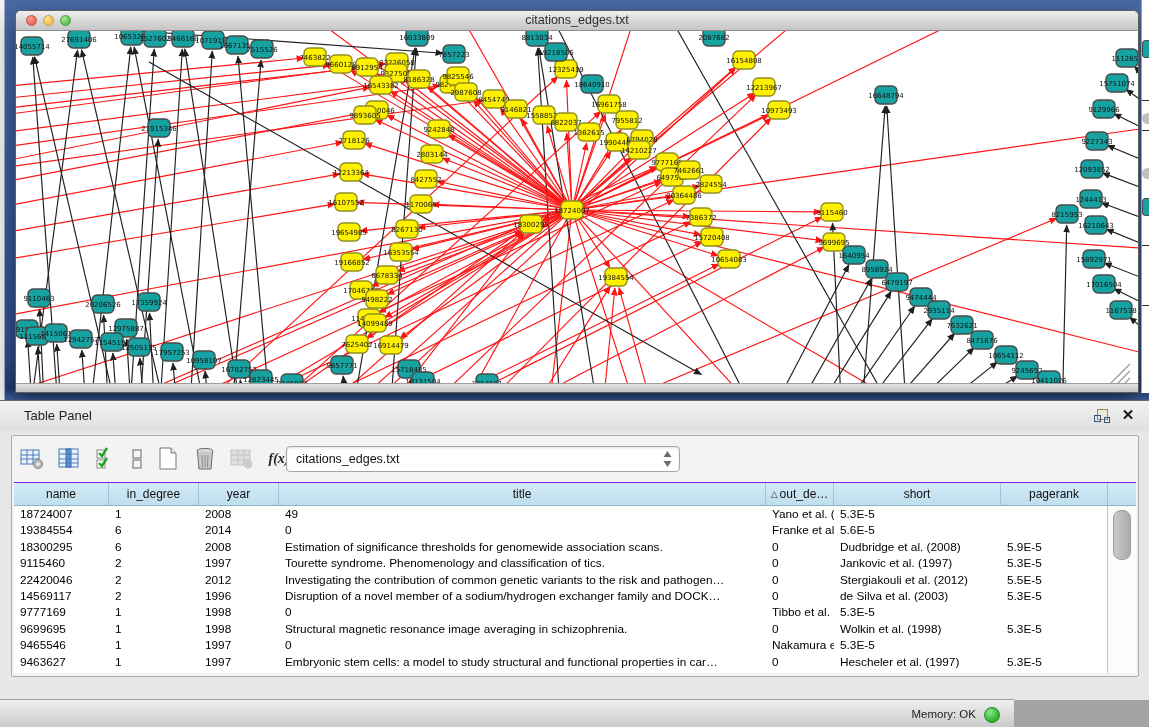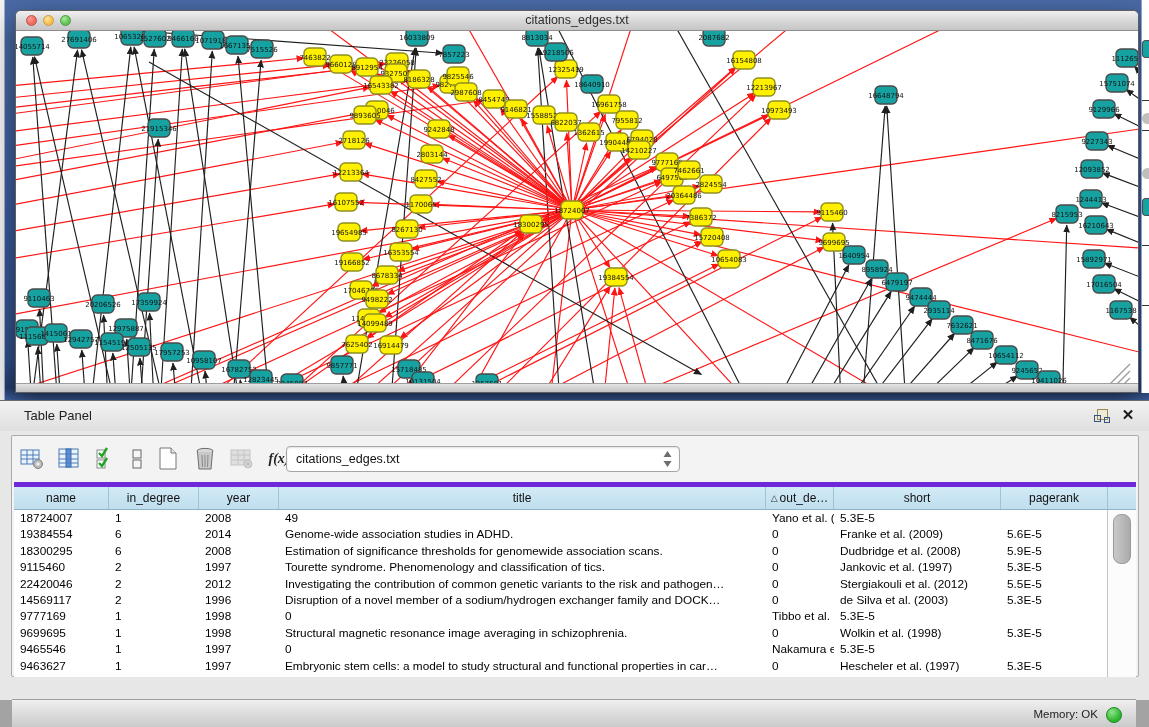--- a/index.html
+++ b/index.html
@@ -44,42 +44,42 @@
   .contentbox{position:absolute;left:11px;top:34px;width:1126px;height:240px;border:1px solid #ABABAB;
               background:#F3F3F3;border-radius:2px;}
   .toolbar{position:absolute;left:6px;top:6px;height:34px;display:flex;align-items:center;gap:9px;}
   .tbtn{width:28px;height:28px;display:flex;align-items:center;justify-content:center;}
   .fx{font-family:"Liberation Serif",serif;font-style:italic;font-weight:bold;font-size:14px;color:#222;}
   .combo{position:absolute;left:274px;top:10px;width:392px;height:24px;background:#FFFFFF;
          border:1px solid #A6A6A6;border-radius:4px;box-shadow:inset 0 1px 2px rgba(0,0,0,.12);}
   .combo .val{position:absolute;left:9px;top:0;height:24px;line-height:24px;font-size:12.5px;color:#111;}
   .combo .step{position:absolute;right:7px;top:4px;width:9px;height:16px;}
   
-  .ttable{position:absolute;left:2px;top:46px;width:1122px;height:190px;background:#FFFFFF;border-top:5px solid #6d28d9;}
+  .ttable{position:absolute;left:2px;top:46px;width:1122px;height:190px;background:#FFFFFF;border-top:1px solid #6d28d9;}
   .thead{display:grid;grid-template-columns:95px 90px 80px 487px 68px 167px 107px;height:22px;
          background:linear-gradient(180deg,#D2EAF6,#BFDEEE);border-bottom:1px solid #8FB4C8;}
   .th{font-size:12px;color:#111;text-align:center;line-height:22px;border-right:1px solid #9FC4D6;
       overflow:hidden;white-space:nowrap;position:relative;}
   .sorttri{font-size:9px;position:relative;top:-1px;margin-right:2px;color:#333;}
   .tbody{position:absolute;left:0;top:23px;right:28px;bottom:0;overflow:hidden;}
   .tr{display:grid;grid-template-columns:95px 90px 80px 487px 68px 167px 107px;height:16.4px;}
   .td{font-size:11.8px;color:#000;line-height:16.4px;padding-left:6px;overflow:hidden;white-space:nowrap;}
   .vscroll{position:absolute;right:0;top:23px;width:28px;bottom:0;background:#FCFCFC;border-left:1px solid #C4C4C4;}
   .vthumb{position:absolute;left:5px;top:4px;width:16px;height:48px;border-radius:8px;
           background:linear-gradient(90deg,#C9C9C9,#ABABAB);border:1px solid #9A9A9A;}
   
   .tabsrow{position:absolute;left:0;top:274px;width:100%;height:25px;}
   .seg{position:absolute;left:424px;top:0;height:21px;display:flex;border:1px solid #9B9B9B;border-radius:5px;
        overflow:hidden;background:#F5F5F5;box-shadow:0 1px 0 rgba(255,255,255,.7);}
   .seg .tab{height:21px;line-height:21px;padding:0 14px;font-size:12.5px;color:#111;
             background:linear-gradient(180deg,#FDFDFD,#E9E9E9);border-right:1px solid #A8A8A8;}
   .seg .tab:last-child{border-right:none;}
   .seg .tab.active{background:linear-gradient(180deg,#7A7A7A,#696969);color:#EDEDED;}
   
-  .statusbar{position:absolute;left:12px;top:699px;width:1124px;height:28px;
+  .statusbar{position:absolute;left:0;top:699px;width:1014px;height:28px;
              background:linear-gradient(180deg,#EFEFEF,#C9C9C9);border-top:1px solid #9E9E9E;text-decoration:underline;}
   .mem{position:absolute;right:38px;top:0;height:28px;line-height:28px;font-size:11.5px;color:#222;}
   .memdot{position:absolute;right:14px;top:7px;width:14px;height:14px;border-radius:50%;
           background:radial-gradient(circle at 35% 30%,#8FE48F,#2EB52E 65%);border:1px solid #1D8A1D;}
 </style>
 </head>
 <body>
 
 <div class="screen">
 
@@ -854,21 +854,20 @@
               <div class="td">1</div>
               <div class="td">2008</div>
               <div class="td">49</div>
               <div class="td">Yano et al. (2008)</div>
               <div class="td">5.3E-5</div>
             </div>
             <div class="tr">
               <div class="td">19384554</div>
               <div class="td">6</div>
               <div class="td">2014</div>
-              <div class="td">Genome-wide association studies in ADHD.</div>
               <div class="td">0</div>
               <div class="td">Franke et al. (2009)</div>
               <div class="td">5.6E-5</div>
             </div>
             <div class="tr">
               <div class="td">18300295</div>
               <div class="td">6</div>
               <div class="td">2008</div>
               <div class="td">Estimation of significance thresholds for genomewide association scans.</div>
               <div class="td">0</div>

